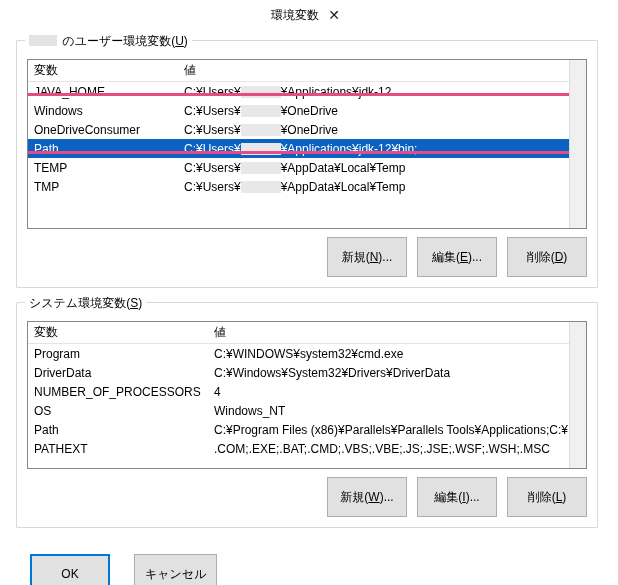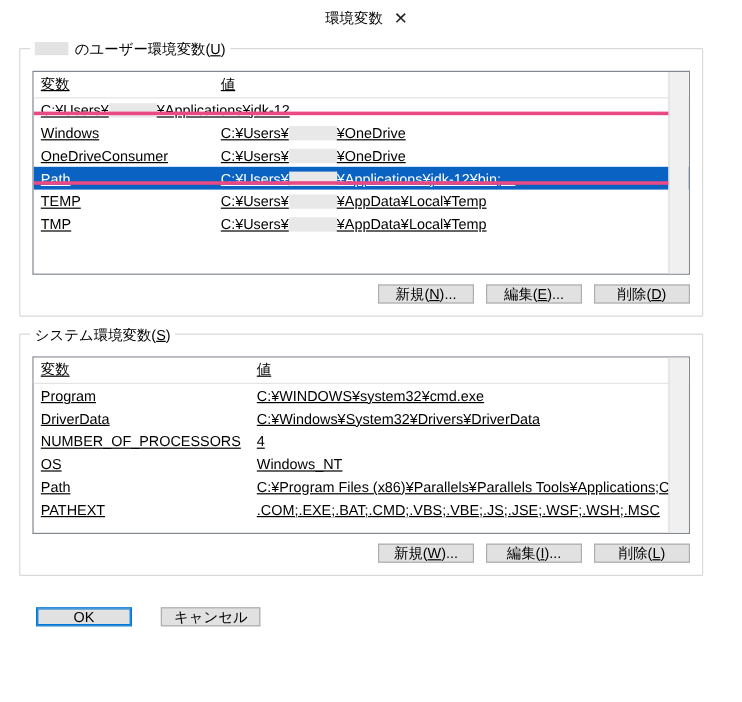--- a/index.html
+++ b/index.html
@@ -11,21 +11,21 @@
     background:#fff; color:#000;
     overflow:hidden;
   }
   .titlebar {
     height:30px; display:flex; align-items:center;
     padding:0 8px 0 10px; justify-content:center;
     background:#fff;
   }
   .titlebar .title { font-size:12px; }
   .close-x { width:30px; text-align:center; font-size:14px; color:#222; }
-  .content { padding:10px 32px 12px 16px; }
+  .content { padding:10px 20px 12px 16px; }
   .group {
     border:1px solid #d9d9d9; border-radius:1px;
     padding:18px 10px 10px 10px;
     position:relative;
     margin-bottom:14px;
   }
   .group-legend {
     position:absolute; top:-8px; left:8px;
     background:#fff; padding:0 4px; font-size:12px;
   }
@@ -40,42 +40,42 @@
     height:170px; overflow:hidden; position:relative;
   }
   .listbox.sys { height:148px; }
   .list-inner { position:absolute; inset:0; overflow:hidden; }
   .scroll-gutter {
     position:absolute; top:0; right:0; bottom:0; width:17px;
     background:#f0f0f0; border-left:1px solid #dcdcdc;
   }
   .list-row {
     display:flex; height:19px; align-items:center;
-    font-size:12px; white-space:nowrap; overflow:hidden;text-decoration:underline;
+    font-size:12px; white-space:nowrap; overflow:hidden;
   }
   .list-header {
     background:#fff; border-bottom:1px solid #e4e4e4;
     height:22px; font-size:12px;
   }
   .col-name { width:150px; padding-left:6px; flex-shrink:0; overflow:hidden; text-overflow:ellipsis; }
   .col-value { flex:1 1 auto; padding-left:6px; overflow:hidden; text-overflow:ellipsis; }
   .sys .col-name { width:180px; }
   .list-row.selected { background:#0a63c2; color:#fff; }
   .row-markline {
     position:absolute; left:0; right:17px; height:3px;
     background:#e84a86; z-index:3; pointer-events:none;
   }
   .val-redact {
     display:inline-block; vertical-align:-2px;
     width:40px; height:12px; background:#e8e8e8;
     border:0;
   }
   .btnbar { display:flex; justify-content:flex-end; gap:10px; margin-top:8px; }
   .btn {
-    min-width:80px; height:16px;
+    min-width:80px; height:40px;
     border:1px solid #adadad; background:#e1e1e1;
     display:inline-flex; align-items:center; justify-content:center;
     font-size:12px; padding:0 10px;
     cursor:default;
   }
   .btn.default { border-color:#0078d7; box-shadow:inset 0 0 0 1px #0078d7; }
   .btn .mnemonic { text-decoration:underline; }
   .dlg-buttons {
     display:flex; gap:24px;
     padding:0 16px 14px 0;
@@ -99,20 +99,21 @@
     </div>
 
     <div class="listbox">
       <div class="list-inner">
         <div class="list-row list-header">
           <div class="col-name">変数</div>
           <div class="col-value">値</div>
         </div>
         <div id="user-rows">
             <div class="list-row">
+              <div class="col-name">JAVA_HOME</div>
               <div class="col-value"><span>C:¥Users¥</span><span class="val-redact"></span><span>¥Applications¥jdk-12</span></div>
             </div>
             <div class="list-row">
               <div class="col-name">Windows</div>
               <div class="col-value"><span>C:¥Users¥</span><span class="val-redact"></span><span>¥OneDrive</span></div>
             </div>
             <div class="list-row">
               <div class="col-name">OneDriveConsumer</div>
               <div class="col-value"><span>C:¥Users¥</span><span class="val-redact"></span><span>¥OneDrive</span></div>
             </div>

